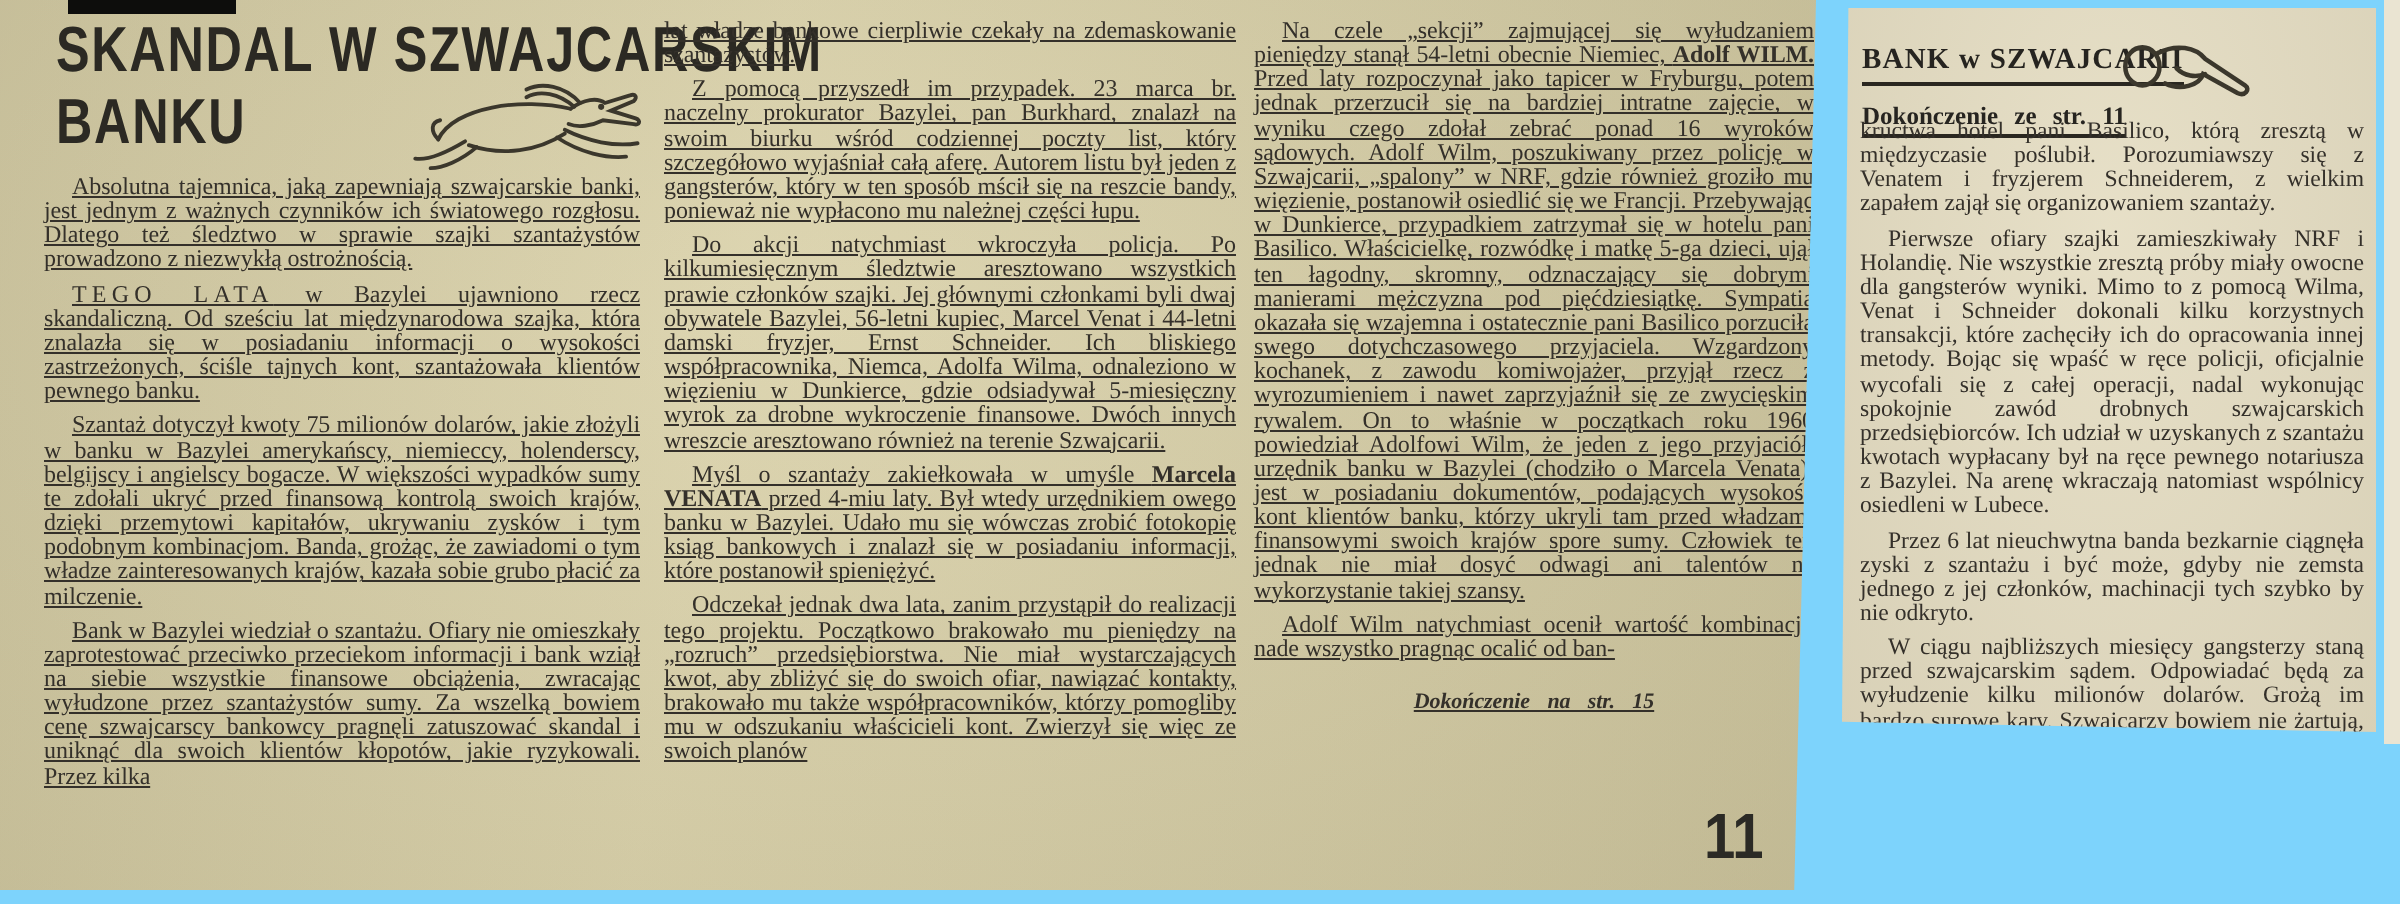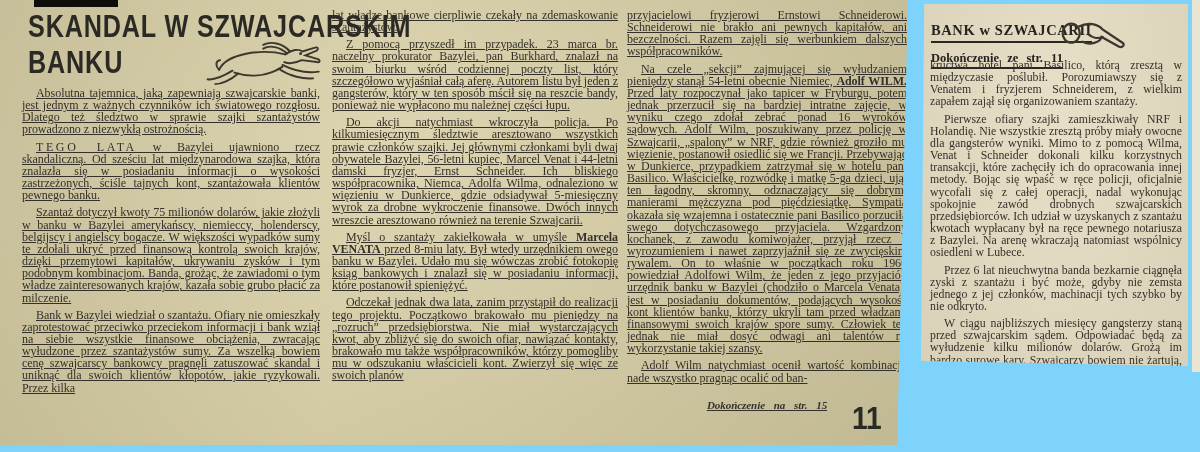--- a/index.html
+++ b/index.html
@@ -84,25 +84,24 @@
     <div class="col col1">
         <p class="article-p"><span>Absolutna tajemnica, jaką zapewniają szwajcarskie banki, jest jednym z ważnych czynników ich światowego rozgłosu. Dlatego też śledztwo w sprawie szajki szantażystów prowadzono z niezwykłą ostrożnością.</span></p>
         <p class="article-p"><span class="seg-spaced">TEGO LATA</span><span> w Bazylei ujawniono rzecz skandaliczną. Od sześciu lat międzynarodowa szajka, która znalazła się w posiadaniu informacji o wysokości zastrzeżonych, ściśle tajnych kont, szantażowała klientów pewnego banku.</span></p>
         <p class="article-p"><span>Szantaż dotyczył kwoty 75 milionów dolarów, jakie złożyli w banku w Bazylei amerykańscy, niemieccy, holenderscy, belgijscy i angielscy bogacze. W większości wypadków sumy te zdołali ukryć przed finansową kontrolą swoich krajów, dzięki przemytowi kapitałów, ukrywaniu zysków i tym podobnym kombinacjom. Banda, grożąc, że zawiadomi o tym władze zainteresowanych krajów, kazała sobie grubo płacić za milczenie.</span></p>
         <p class="article-p"><span>Bank w Bazylei wiedział o szantażu. Ofiary nie omieszkały zaprotestować przeciwko przeciekom informacji i bank wziął na siebie wszystkie finansowe obciążenia, zwracając wyłudzone przez szantażystów sumy. Za wszelką bowiem cenę szwajcarscy bankowcy pragnęli zatuszować skandal i uniknąć dla swoich klientów kłopotów, jakie ryzykowali. Przez kilka</span></p>
       </div>
     <div class="col col2">
         <p class="article-p no-indent"><span>lat władze bankowe cierpliwie czekały na zdemaskowanie szantażystów.</span></p>
         <p class="article-p"><span>Z pomocą przyszedł im przypadek. 23 marca br. naczelny prokurator Bazylei, pan Burkhard, znalazł na swoim biurku wśród codziennej poczty list, który szczegółowo wyjaśniał całą aferę. Autorem listu był jeden z gangsterów, który w ten sposób mścił się na reszcie bandy, ponieważ nie wypłacono mu należnej części łupu.</span></p>
         <p class="article-p"><span>Do akcji natychmiast wkroczyła policja. Po kilkumiesięcznym śledztwie aresztowano wszystkich prawie członków szajki. Jej głównymi członkami byli dwaj obywatele Bazylei, 56-letni kupiec, Marcel Venat i 44-letni damski fryzjer, Ernst Schneider. Ich bliskiego współpracownika, Niemca, Adolfa Wilma, odnaleziono w więzieniu w Dunkierce, gdzie odsiadywał 5-miesięczny wyrok za drobne wykroczenie finansowe. Dwóch innych wreszcie aresztowano również na terenie Szwajcarii.</span></p>
-        <p class="article-p"><span>Myśl o szantaży zakiełkowała w umyśle </span><span class="seg-bold">Marcela VENATA</span><span> przed 8-miu laty. Był wtedy urzędnikiem owego banku w Bazylei. Udało mu się wówczas zrobić fotokopię ksiąg bankowych i znalazł się w posiadaniu informacji, które postanowił spieniężyć.</span></p>
+        <p class="article-p"><span>Myśl o szantaży zakiełkowała w umyśle </span><span class="seg-bold">Marcela VENATA</span><span> przed 4-miu laty. Był wtedy urzędnikiem owego banku w Bazylei. Udało mu się wówczas zrobić fotokopię ksiąg bankowych i znalazł się w posiadaniu informacji, które postanowił spieniężyć.</span></p>
         <p class="article-p"><span>Odczekał jednak dwa lata, zanim przystąpił do realizacji tego projektu. Początkowo brakowało mu pieniędzy na „rozruch” przedsiębiorstwa. Nie miał wystarczających kwot, aby zbliżyć się do swoich ofiar, nawiązać kontakty, brakowało mu także współpracowników, którzy pomogliby mu w odszukaniu właścicieli kont. Zwierzył się więc ze swoich planów</span></p>
       </div>
     <div class="col col3">
-        <p class="article-p no-indent"><span>przyjacielowi fryzjerowi Ernstowi Schneiderowi. Schneiderowi nie brakło ani pewnych kapitałów, ani bezczelności. Razem zajęli się werbunkiem dalszych współpracowników.</span></p>
         <p class="article-p"><span>Na czele „sekcji” zajmującej się wyłudzaniem pieniędzy stanął 54-letni obecnie Niemiec, </span><span class="seg-bold">Adolf WILM.</span><span> Przed laty rozpoczynał jako tapicer w Fryburgu, potem jednak przerzucił się na bardziej intratne zajęcie, w wyniku czego zdołał zebrać ponad 16 wyroków sądowych. Adolf Wilm, poszukiwany przez policję w Szwajcarii, „spalony” w NRF, gdzie również groziło mu więzienie, postanowił osiedlić się we Francji. Przebywając w Dunkierce, przypadkiem zatrzymał się w hotelu pani Basilico. Właścicielkę, rozwódkę i matkę 5-ga dzieci, ujął ten łagodny, skromny, odznaczający się dobrymi manierami mężczyzna pod pięćdziesiątkę. Sympatia okazała się wzajemna i ostatecznie pani Basilico porzuciła swego dotychczasowego przyjaciela. Wzgardzony kochanek, z zawodu komiwojażer, przyjął rzecz z wyrozumieniem i nawet zaprzyjaźnił się ze zwycięskim rywalem. On to właśnie w początkach roku 1960 powiedział Adolfowi Wilm, że jeden z jego przyjaciół, urzędnik banku w Bazylei (chodziło o Marcela Venata), jest w posiadaniu dokumentów, podających wysokość kont klientów banku, którzy ukryli tam przed władzami finansowymi swoich krajów spore sumy. Człowiek ten jednak nie miał dosyć odwagi ani talentów na wykorzystanie takiej szansy.</span></p>
         <p class="article-p"><span>Adolf Wilm natychmiast ocenił wartość kombinacji, nade wszystko pragnąc ocalić od ban-</span></p>
         <p class="article-p no-indent center"><span class="seg-bold seg-italic">Dokończenie na str. 15</span></p>
       </div>
 
     <div class="page-num">11</div>
   </section>
 
   <section class="clip-side">
     <div class="side-head">

